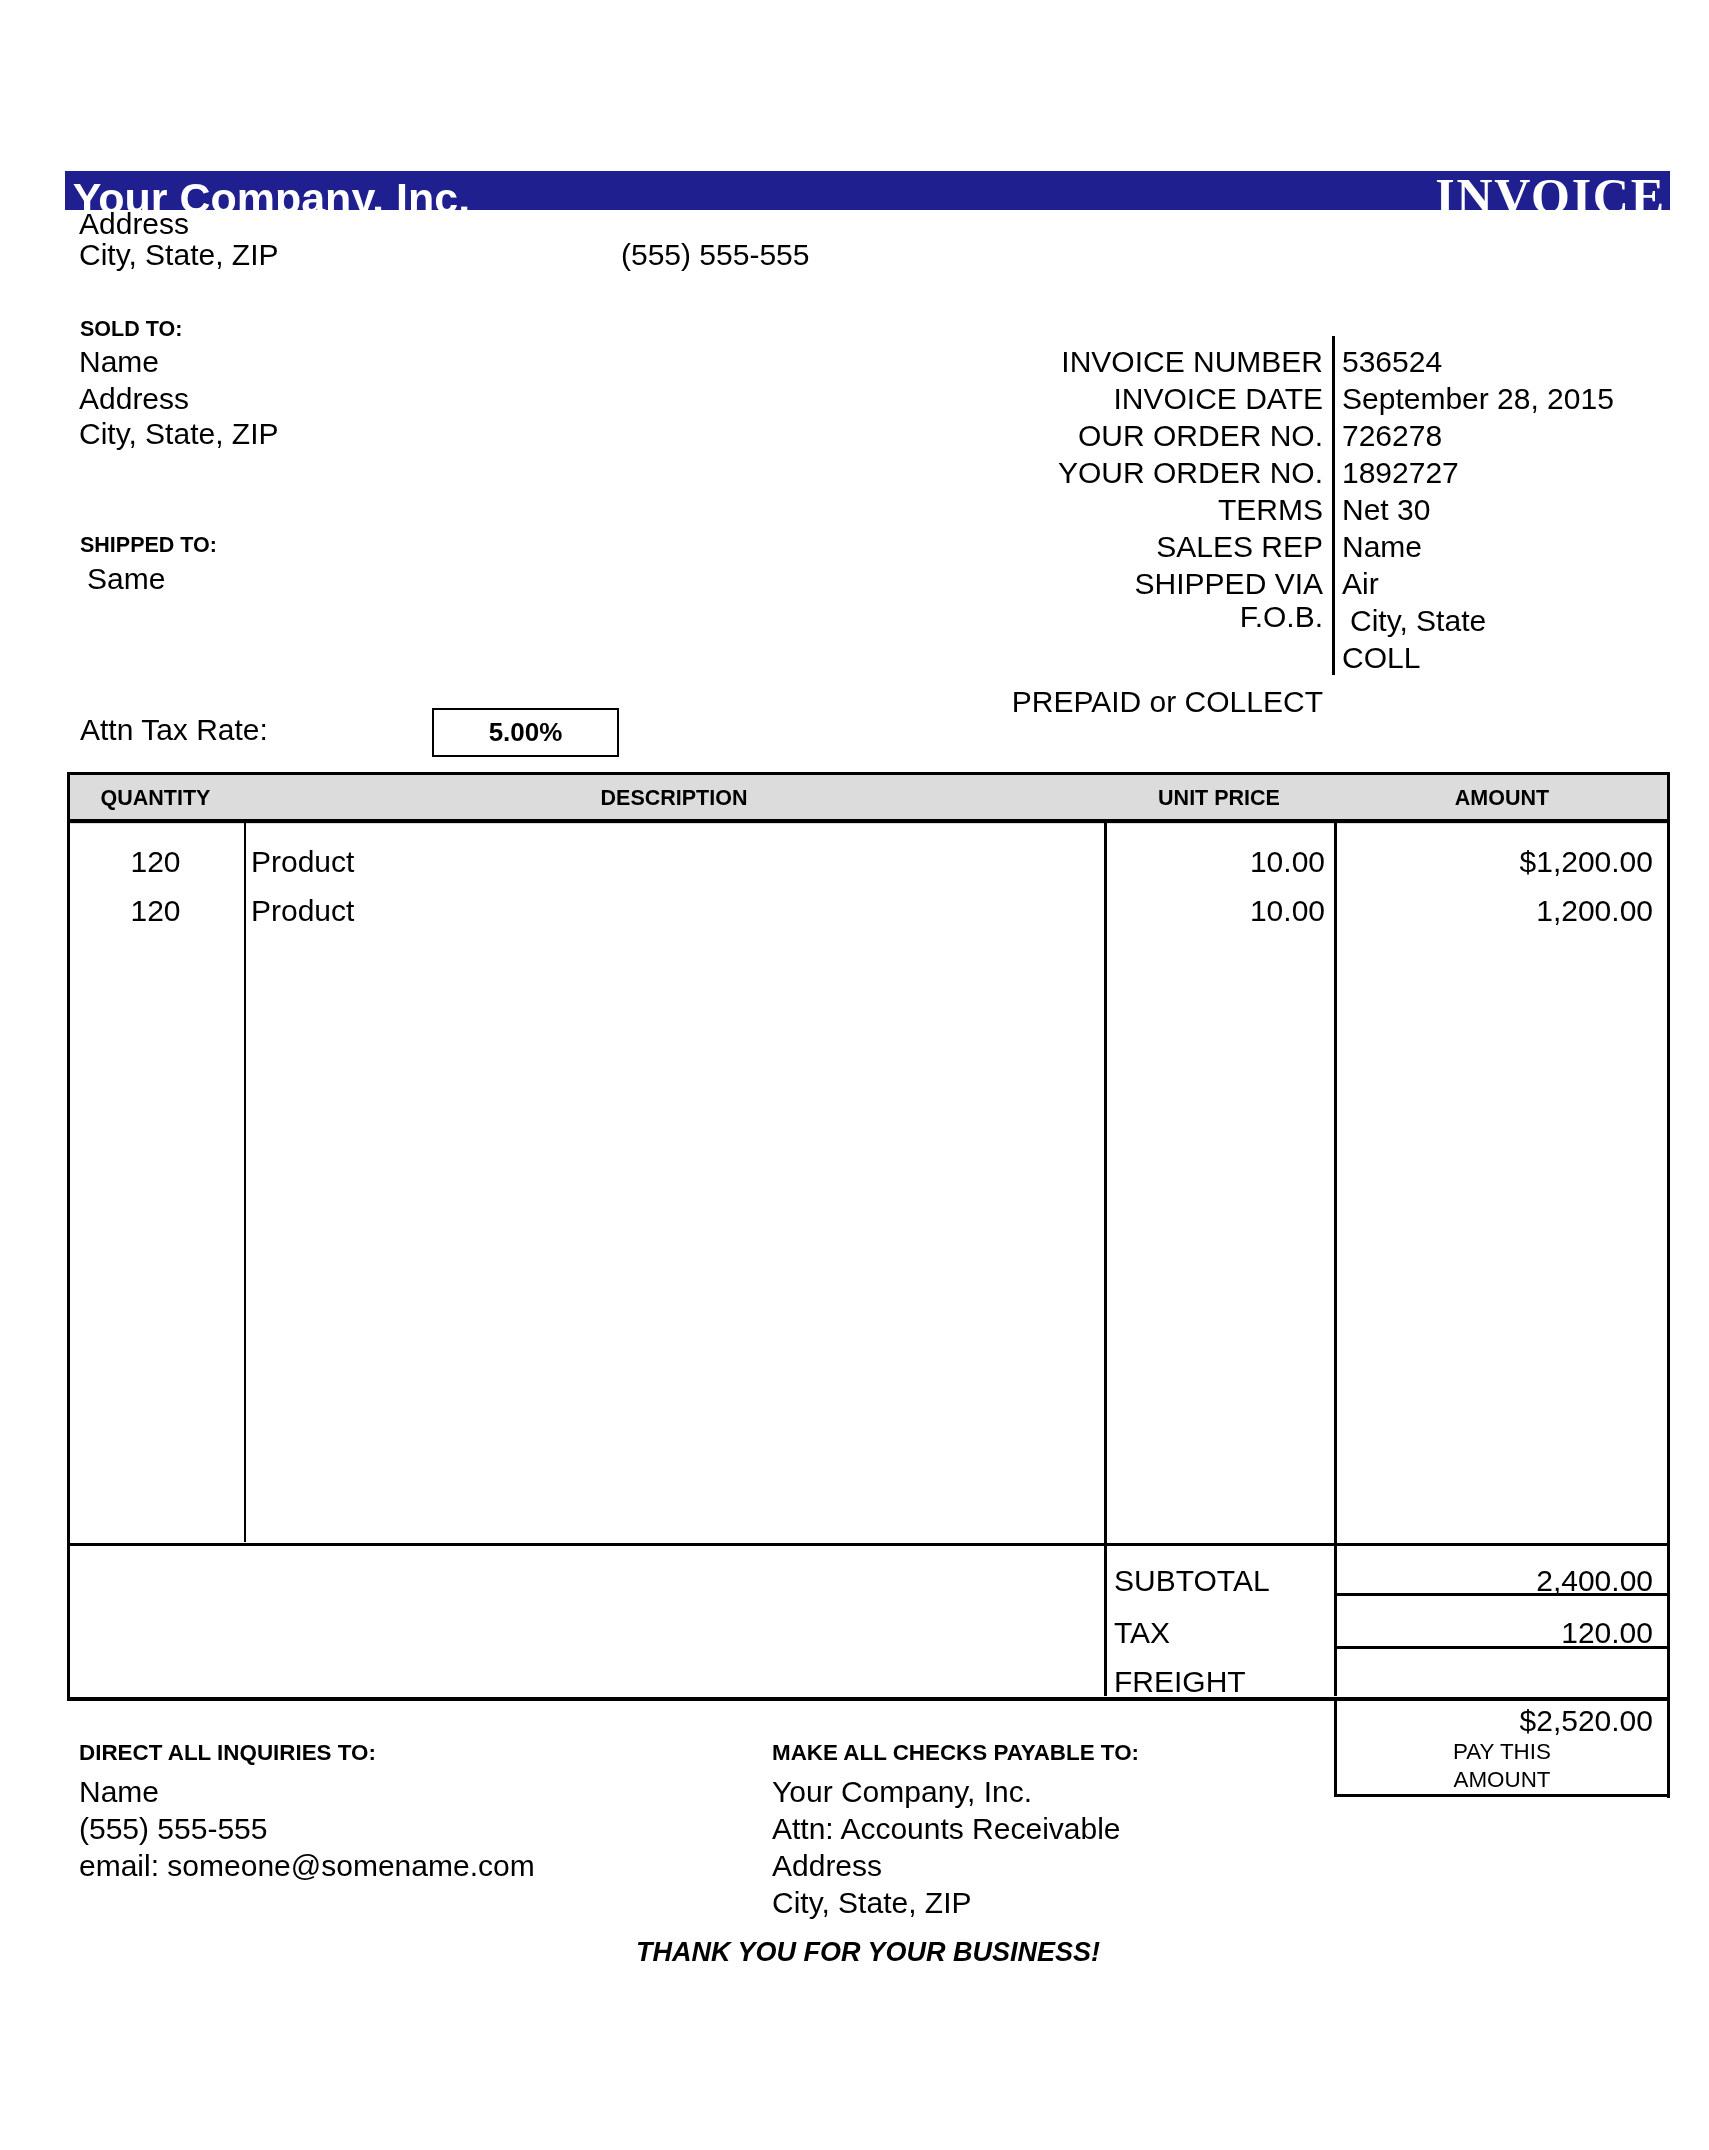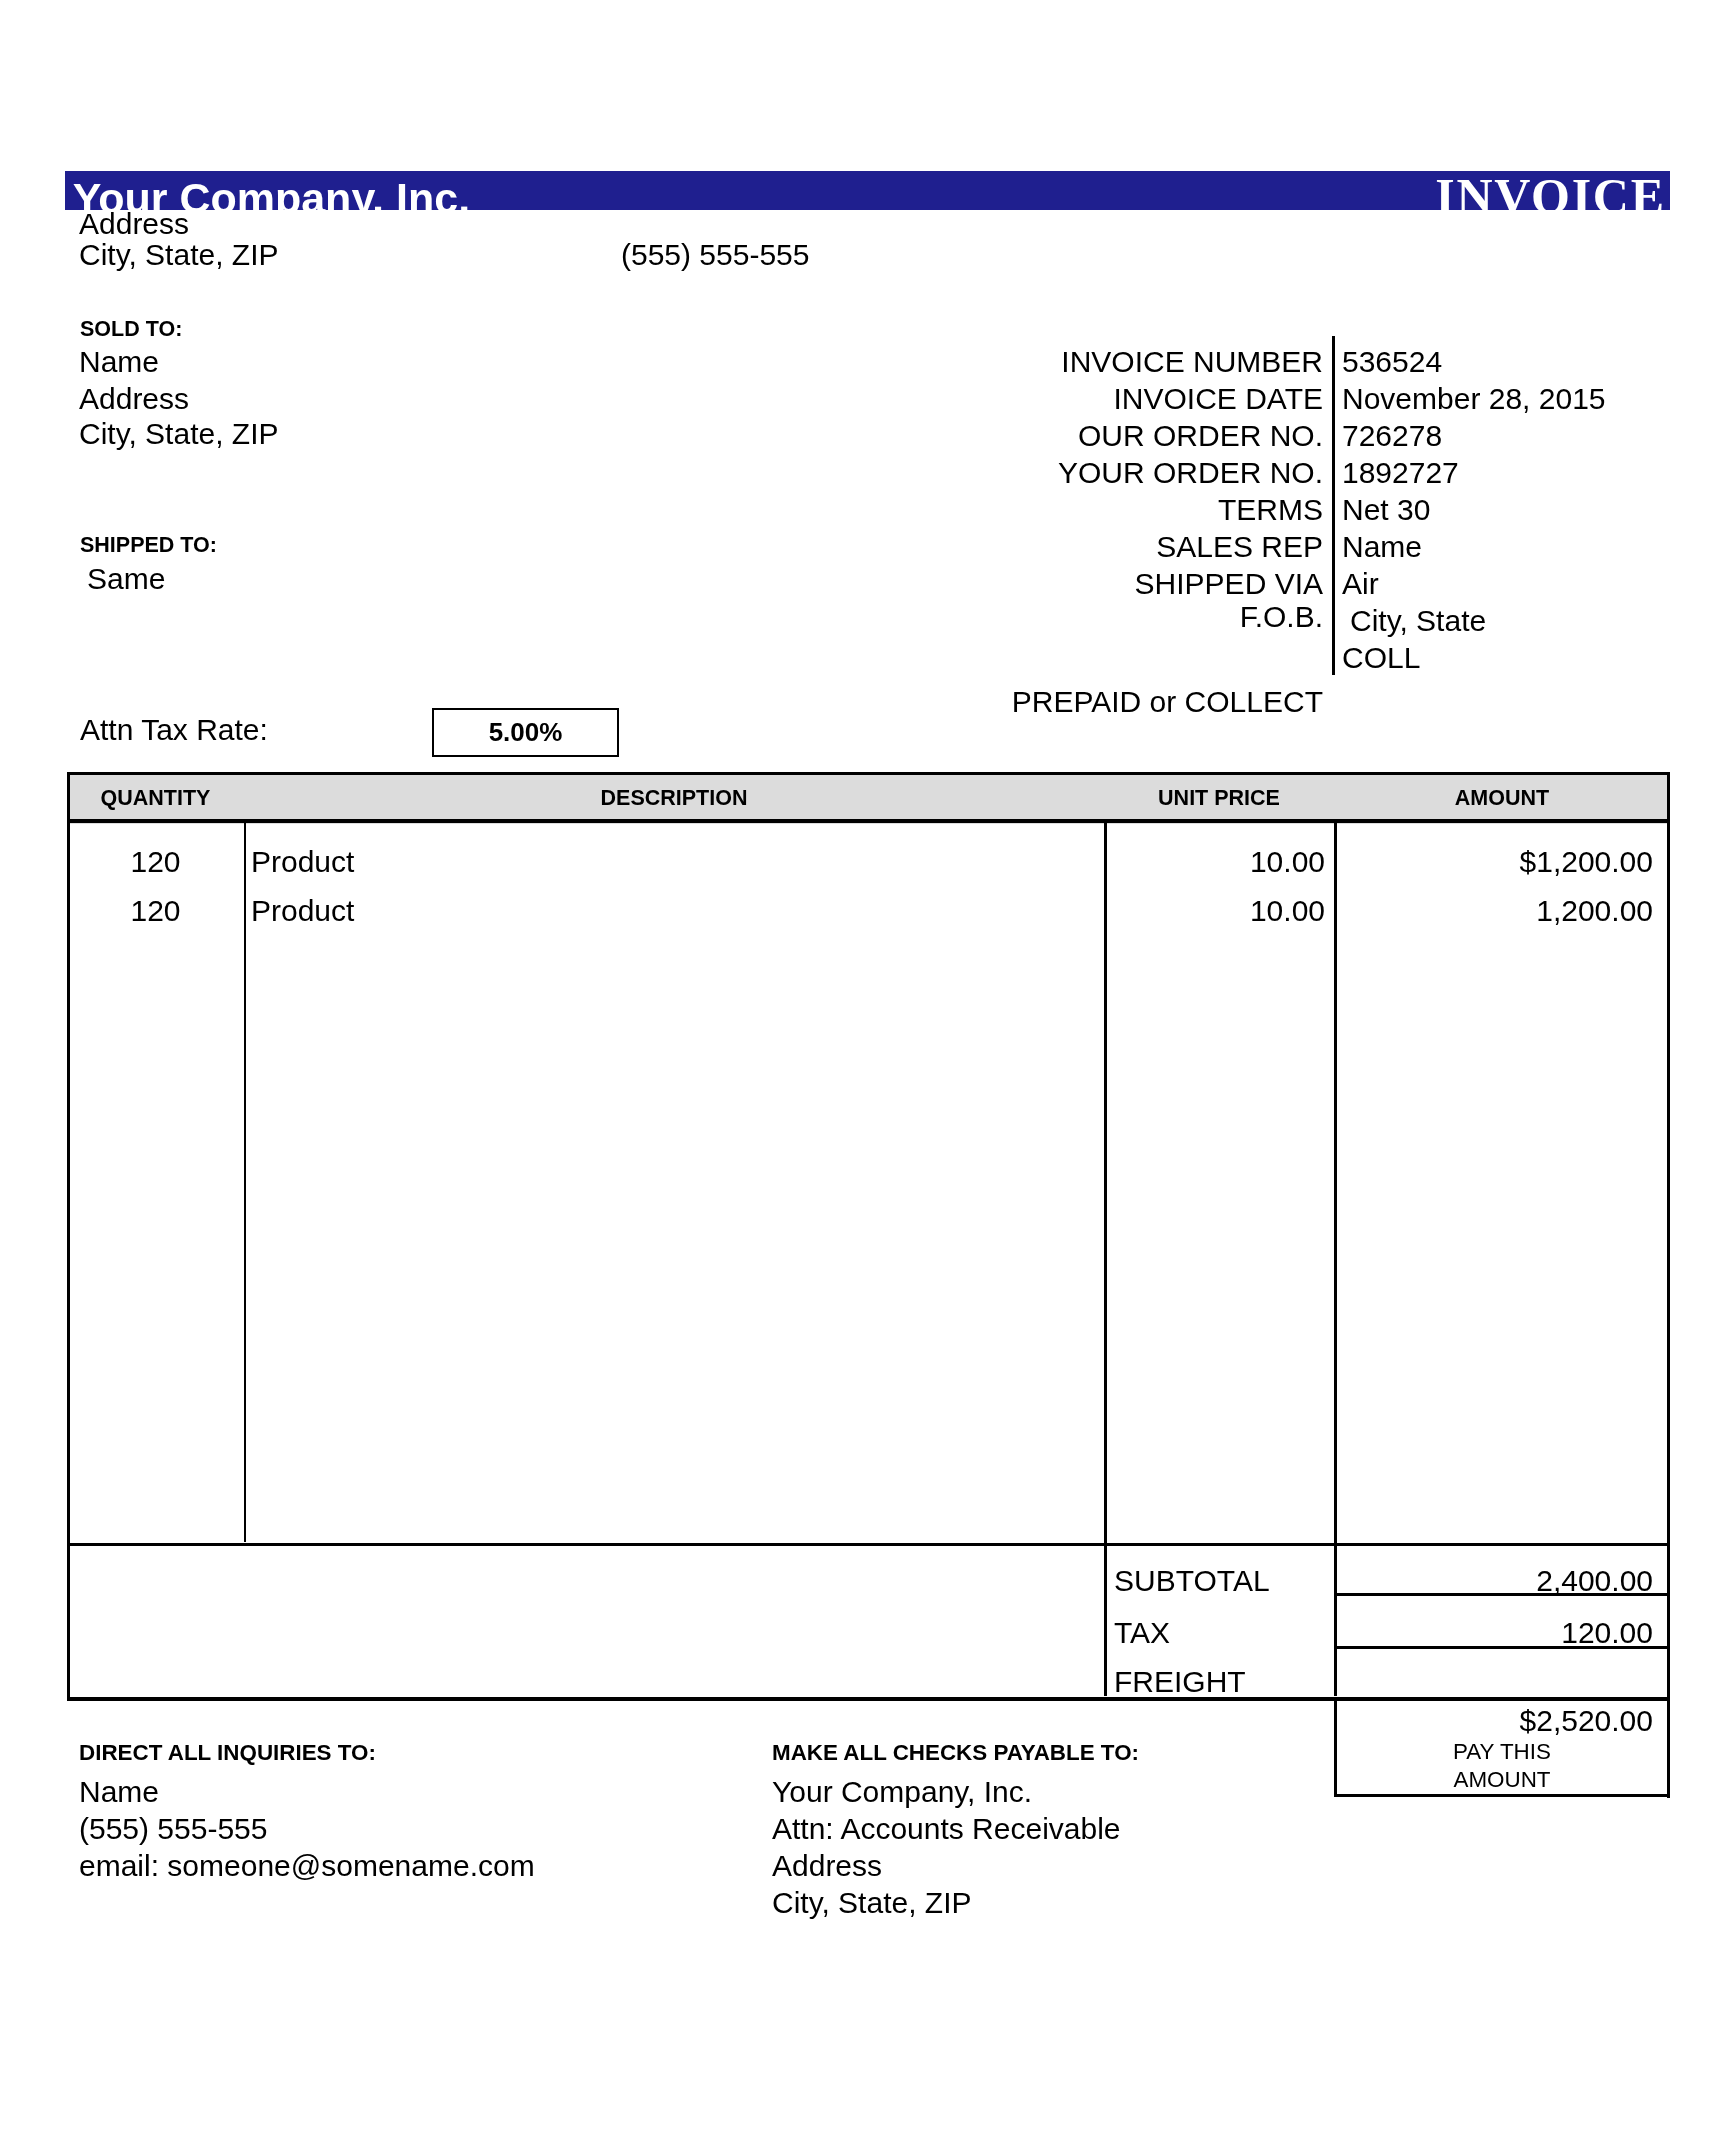--- a/index.html
+++ b/index.html
@@ -46,21 +46,21 @@
   <div class="abs t30" style="left:79px;top:419px;">City, State, ZIP</div>
 
   <div class="abs b25" style="left:80px;top:533px;">SHIPPED TO:</div>
   <div class="abs t30" style="left:87px;top:564px;">Same</div>
 
   <div class="ln" style="left:1332px;top:336px;width:2.6px;height:339px;"></div>
 
   <div class="abs t30 r" style="left:860px;top:347px;width:463px;">INVOICE NUMBER</div>
   <div class="abs t30" style="left:1342px;top:347px;">536524</div>
   <div class="abs t30 r" style="left:860px;top:384px;width:463px;">INVOICE DATE</div>
-  <div class="abs t30" style="left:1342px;top:384px;">November 28, 2015</div>
+  <div class="abs t30" style="left:1342px;top:384px;">September 28, 2015</div>
   <div class="abs t30 r" style="left:860px;top:421px;width:463px;">OUR ORDER NO.</div>
   <div class="abs t30" style="left:1342px;top:421px;">726278</div>
   <div class="abs t30 r" style="left:860px;top:458px;width:463px;">YOUR ORDER NO.</div>
   <div class="abs t30" style="left:1342px;top:458px;">1892727</div>
   <div class="abs t30 r" style="left:860px;top:495px;width:463px;">TERMS</div>
   <div class="abs t30" style="left:1342px;top:495px;">Net 30</div>
   <div class="abs t30 r" style="left:860px;top:532px;width:463px;">SALES REP</div>
   <div class="abs t30" style="left:1342px;top:532px;">Name</div>
   <div class="abs t30 r" style="left:860px;top:569px;width:463px;">SHIPPED VIA</div>
   <div class="abs t30" style="left:1342px;top:569px;">Air</div>
@@ -119,15 +119,16 @@
   <div class="abs t30" style="left:79px;top:1777px;">Name</div>
   <div class="abs t30" style="left:79px;top:1814px;">(555) 555-555</div>
   <div class="abs t30" style="left:79px;top:1851px;">email: someone@somename.com</div>
 
   <div class="abs b26" style="left:772px;top:1740px;">MAKE ALL CHECKS PAYABLE TO:</div>
   <div class="abs t30" style="left:772px;top:1777px;">Your Company, Inc.</div>
   <div class="abs t30" style="left:772px;top:1814px;">Attn: Accounts Receivable</div>
   <div class="abs t30" style="left:772px;top:1851px;">Address</div>
   <div class="abs t30" style="left:772px;top:1888px;">City, State, ZIP</div>
 
+  <div class="abs c" style="left:67px;top:1937px;width:1602px;font-size:27px;font-weight:bold;font-style:italic;">THANK YOU FOR YOUR BUSINESS!</div>
 
 </div>
 
 
 </body></html>

